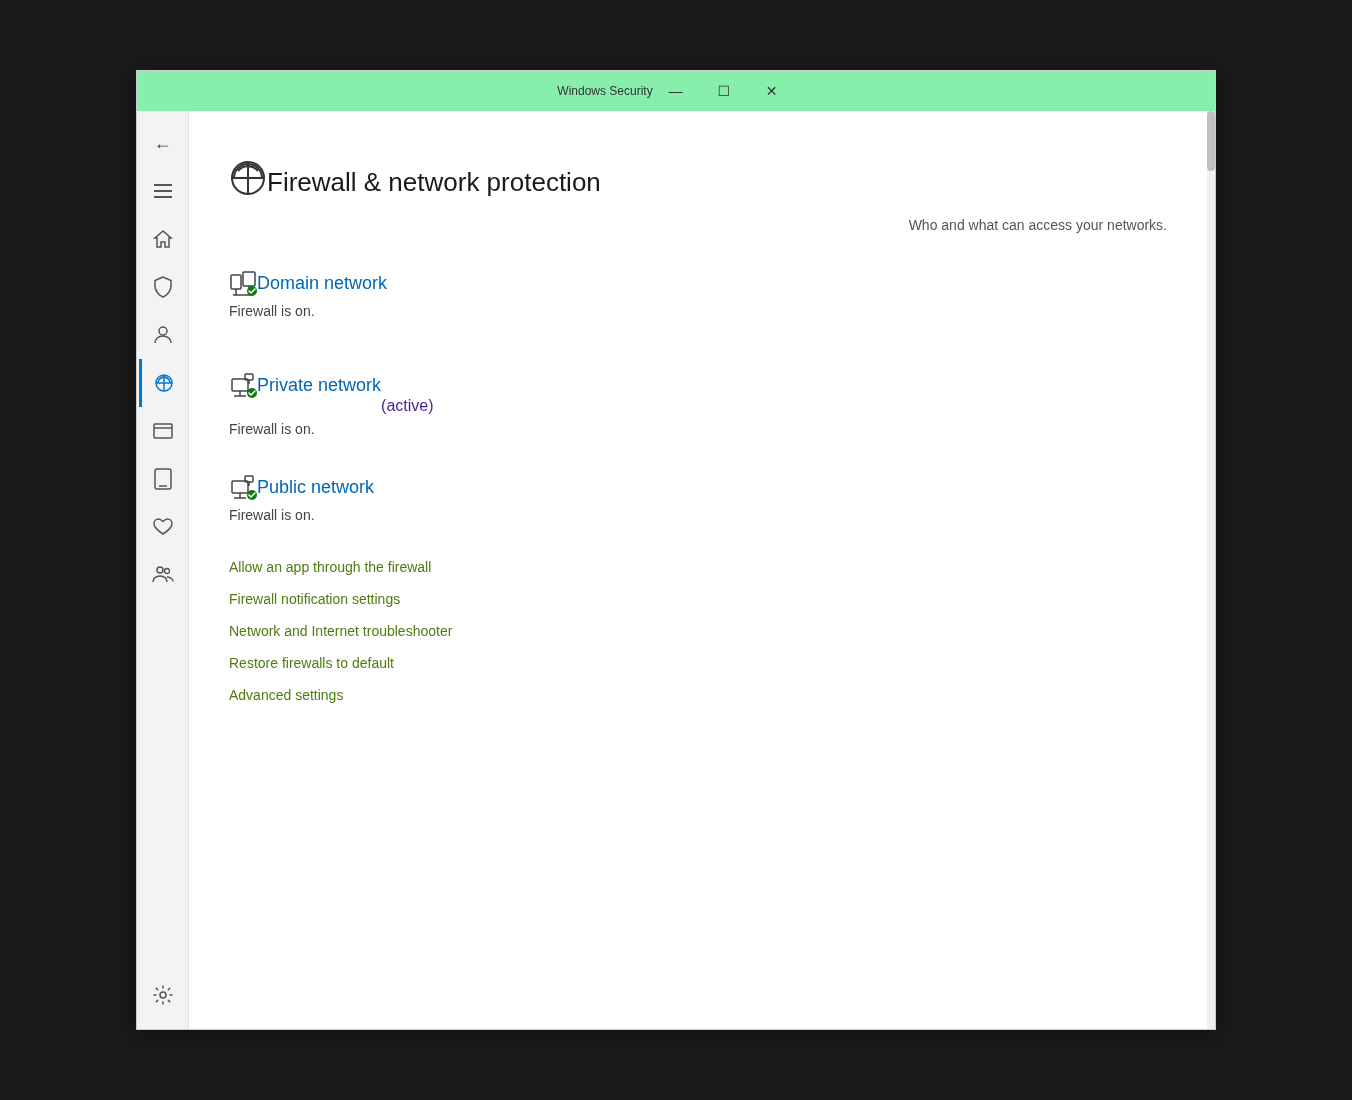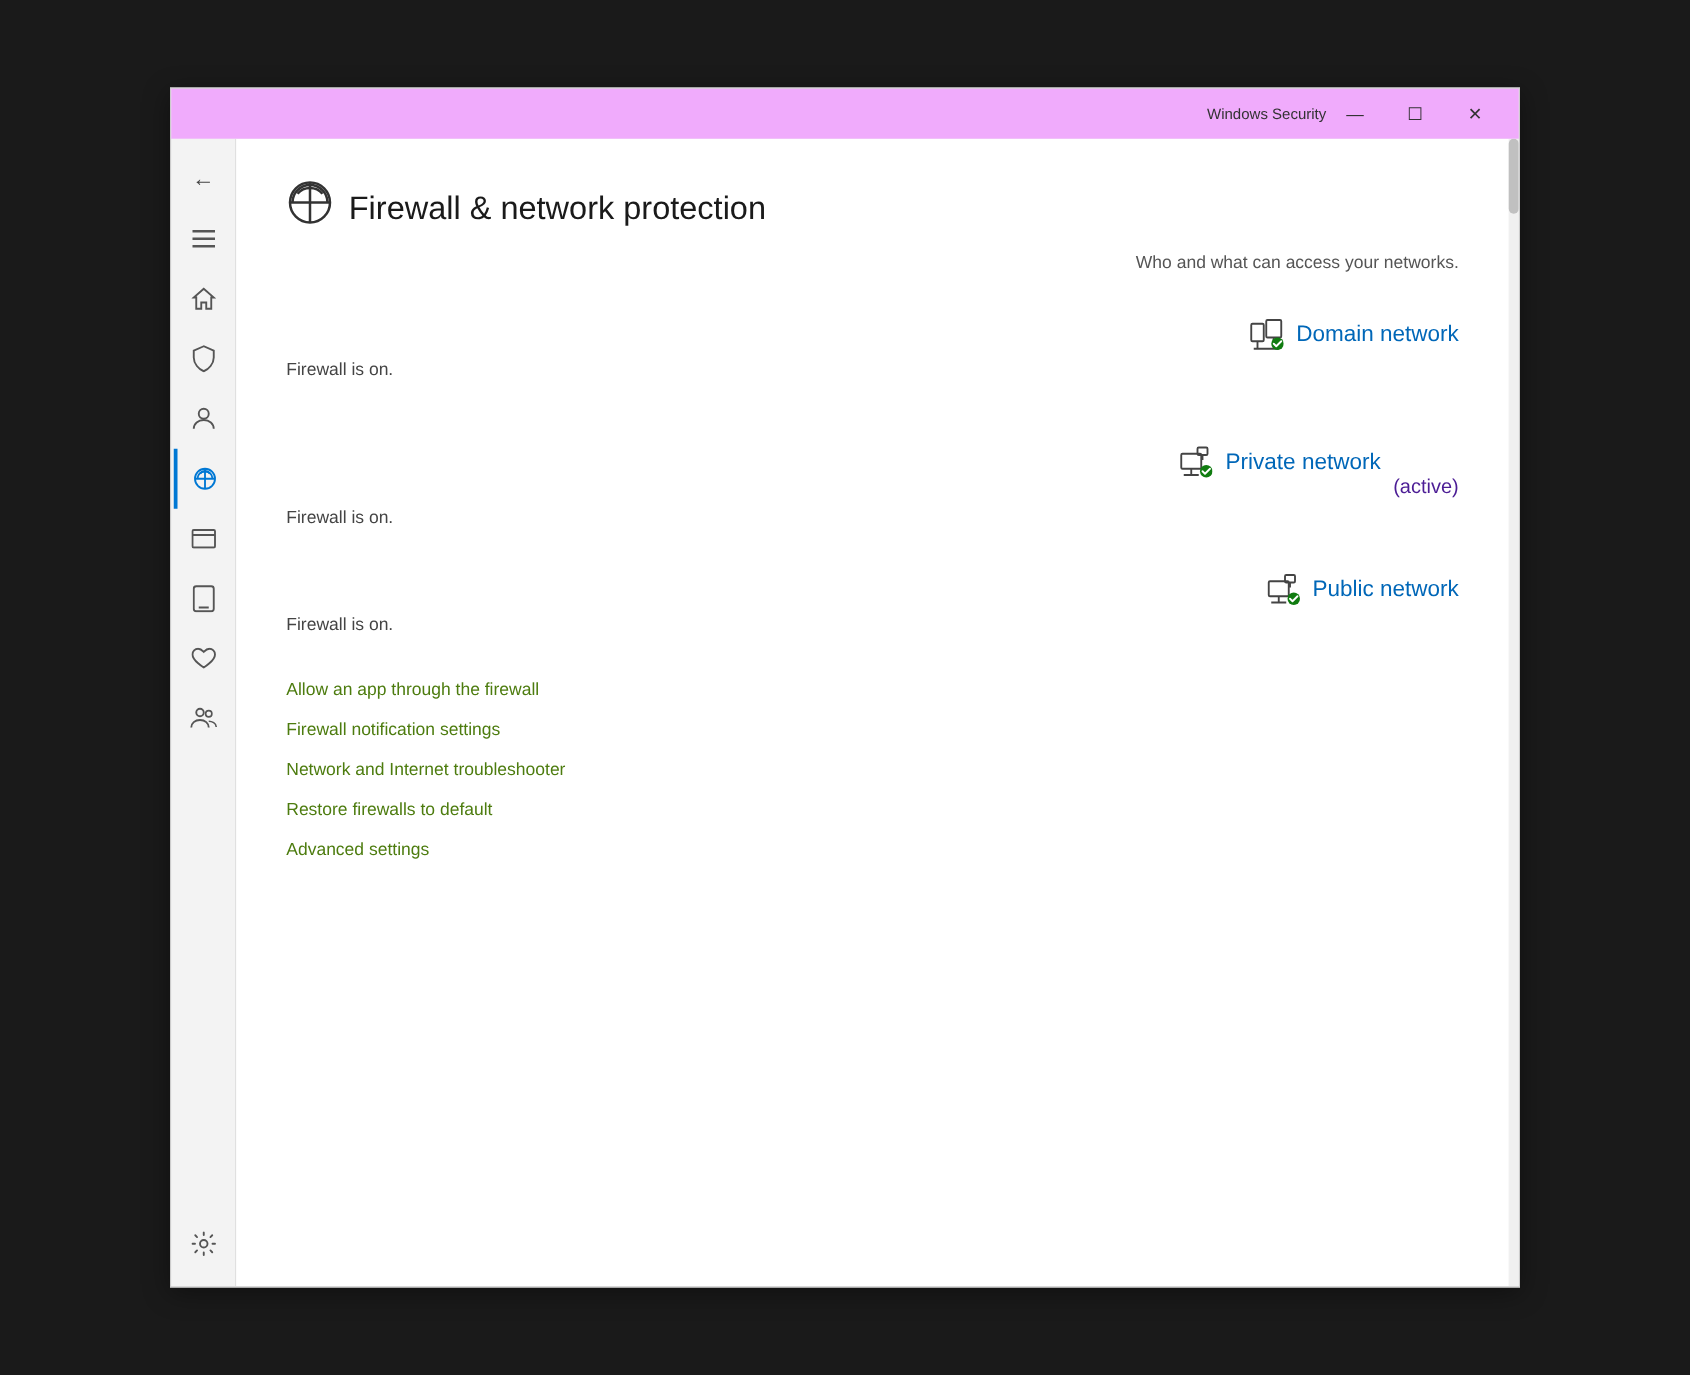--- a/index.html
+++ b/index.html
@@ -19,24 +19,24 @@
       height: 960px;
       background: #f3f3f3;
       border: 1px solid #ccc;
       box-shadow: 0 4px 20px rgba(0,0,0,0.4);
       display: flex;
       flex-direction: column;
     }
 
     .title-bar {
       height: 40px;
-      background: #f0abfc;
-      display: flex;
-      align-items: center;
-      justify-content: flex-end;
+      background: #86efac;
+      display: flex;
+      align-items: center;
+      justify-content: center;
       padding: 0 12px;
       flex-shrink: 0;
     }
 
     .title-bar-title {
       font-size: 12px;
       color: #333;
     }
 
     .title-bar-controls {
@@ -94,22 +94,22 @@
     .main-content {
       flex: 1;
       background: white;
       padding: 32px 40px;
       overflow-y: auto;
     }
 
     .page-header {
       display: flex;
       align-items: center;
-      gap: 12px;
       margin-bottom: 12px;
+      margin-top: 16px;
     }
 
     .page-header-icon {
       font-size: 32px;
       color: #333;
     }
 
     .page-title {
       font-size: 26px;
       font-weight: 300;
@@ -123,24 +123,22 @@
       text-align: right;
     }
 
     .network-item {
       margin-bottom: 36px;
     }
 
     .network-link {
       display: flex;
       align-items: center;
-      gap: 10px;
       cursor: pointer;
       text-decoration: none;
-      justify-content: flex-end;
     }
 
     .network-icon-svg {
       width: 28px;
       height: 28px;
       position: relative;
       display: inline-flex;
       align-items: center;
       justify-content: center;
     }

